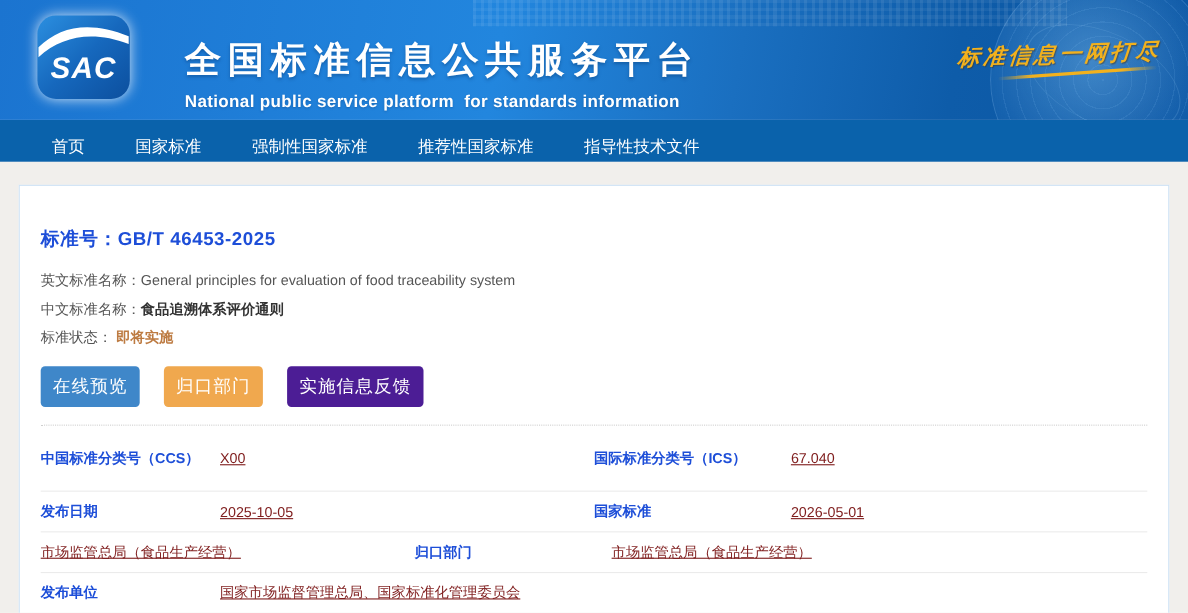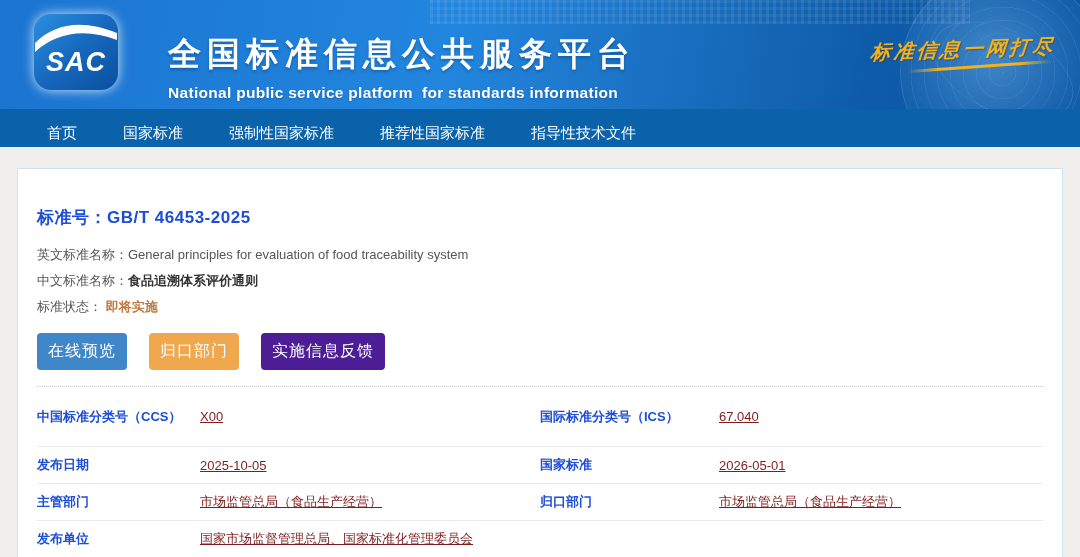--- a/index.html
+++ b/index.html
@@ -138,21 +138,20 @@
         <div class="tlabel c3">国际标准分类号（ICS）</div>
         <div class="tvalue c4">67.040</div>
       </div>
       <div class="trow">
         <div class="tlabel c1">发布日期</div>
         <div class="tvalue c2">2025-10-05</div>
         <div class="tlabel c3">国家标准</div>
         <div class="tvalue c4">2026-05-01</div>
       </div>
       <div class="trow">
-        <div class="tlabel c1">主管部门</div>
         <div class="tvalue c2">市场监管总局（食品生产经营）</div>
         <div class="tlabel c3">归口部门</div>
         <div class="tvalue c4">市场监管总局（食品生产经营）</div>
       </div>
       <div class="trow">
         <div class="tlabel c1">发布单位</div>
         <div class="tvalue c2">国家市场监督管理总局、国家标准化管理委员会</div>
         <div class="tlabel c3"></div>
         <div class="tvalue c4"></div>
       </div>

